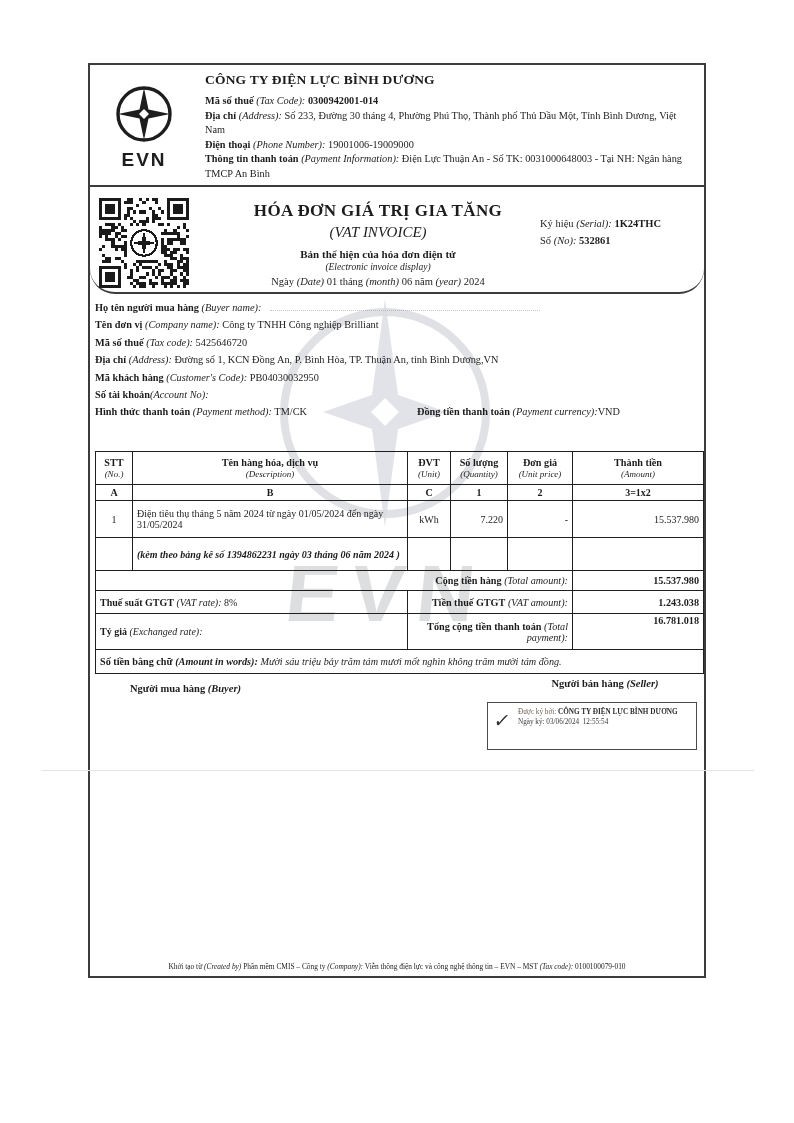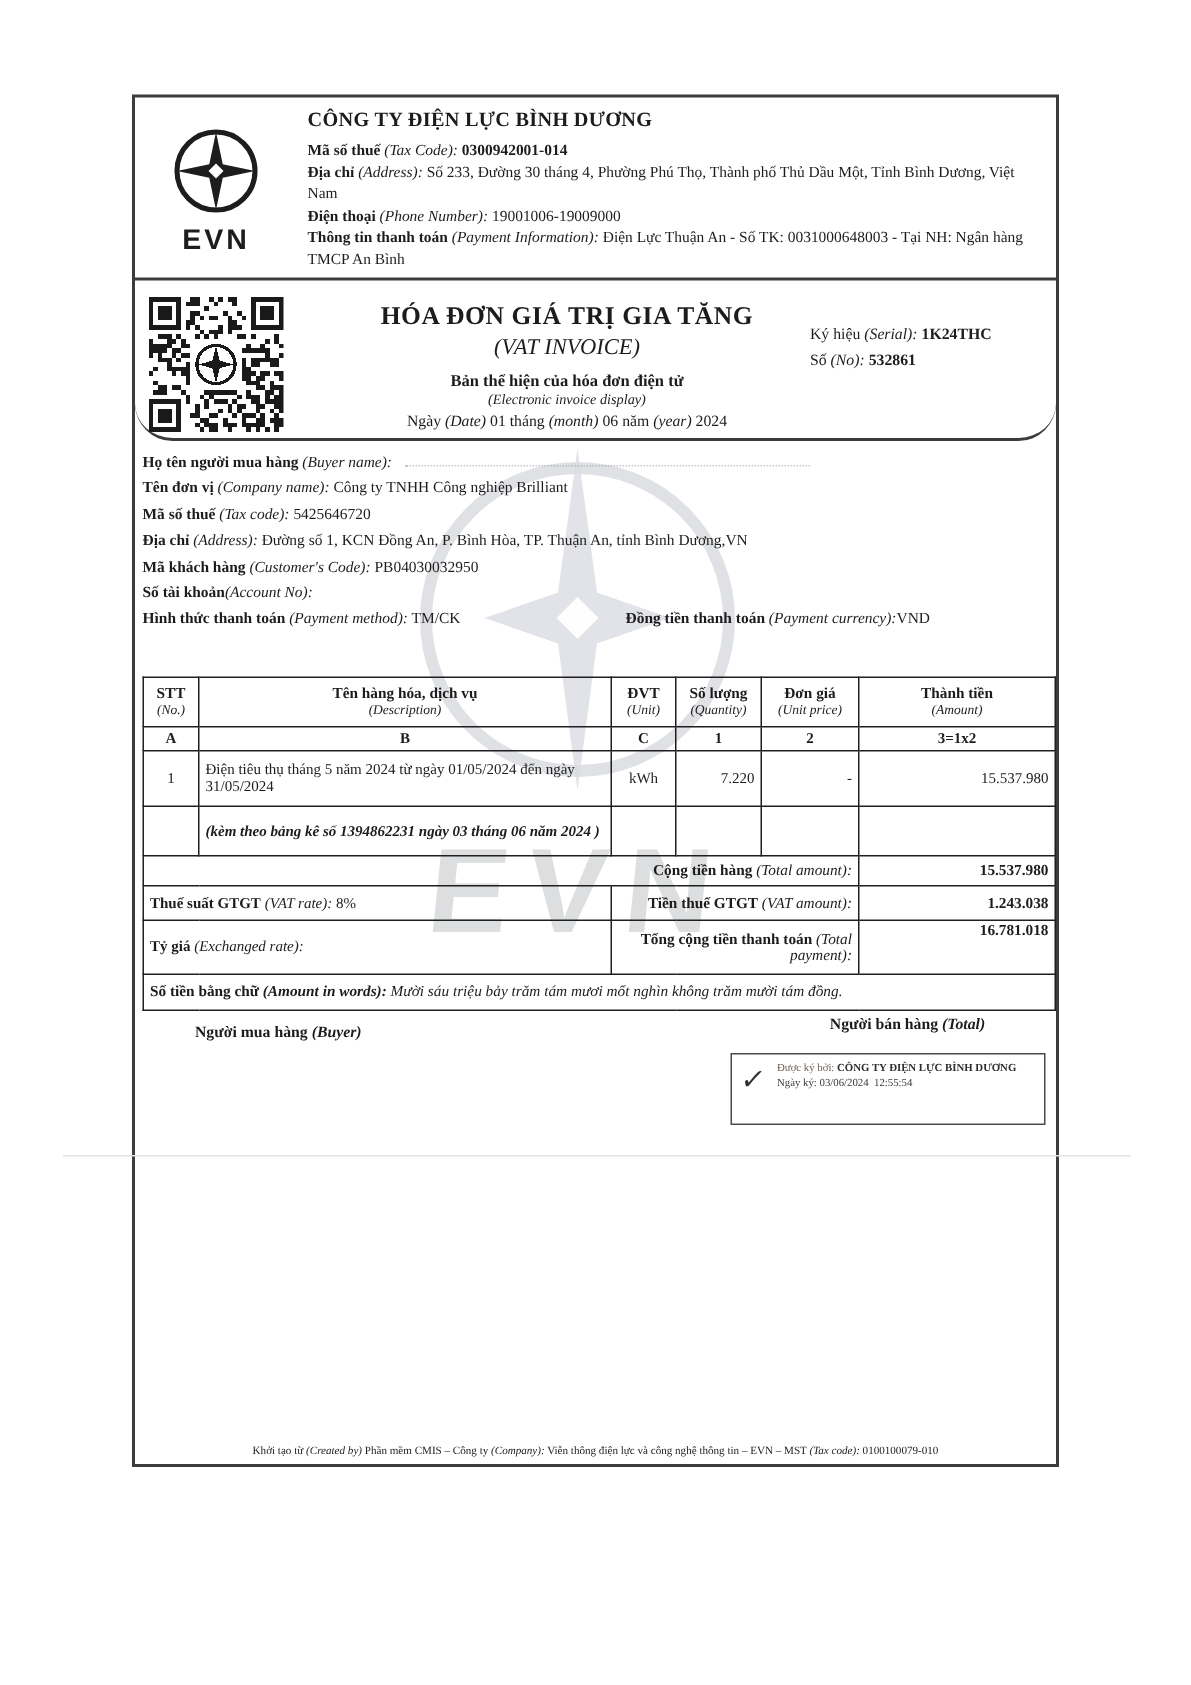--- a/index.html
+++ b/index.html
@@ -519,21 +519,21 @@
           <span class="val">Mười sáu triệu bảy trăm tám mươi mốt nghìn không trăm mười tám đồng.</span>
         </td>
       </tr>
     </tbody>
       </table>
 
     <div class="sig-buyer">
       <span>Người mua hàng</span> <span class="en">(Buyer)</span>
     </div>
     <div class="sig-seller">
-      <span>Người bán hàng</span> <span class="en">(Total)</span>
+      <span>Người bán hàng</span> <span class="en">(Seller)</span>
     </div>
     <div class="stamp">
       <span class="check">✓</span>
       <div>
         <span class="by-label">Được ký bởi:</span>
         <span class="by-name">CÔNG TY ĐIỆN LỰC BÌNH DƯƠNG</span>
       </div>
       <div>
         <span>Ngày ký:</span>
         <span>03/06/2024</span>&nbsp;

